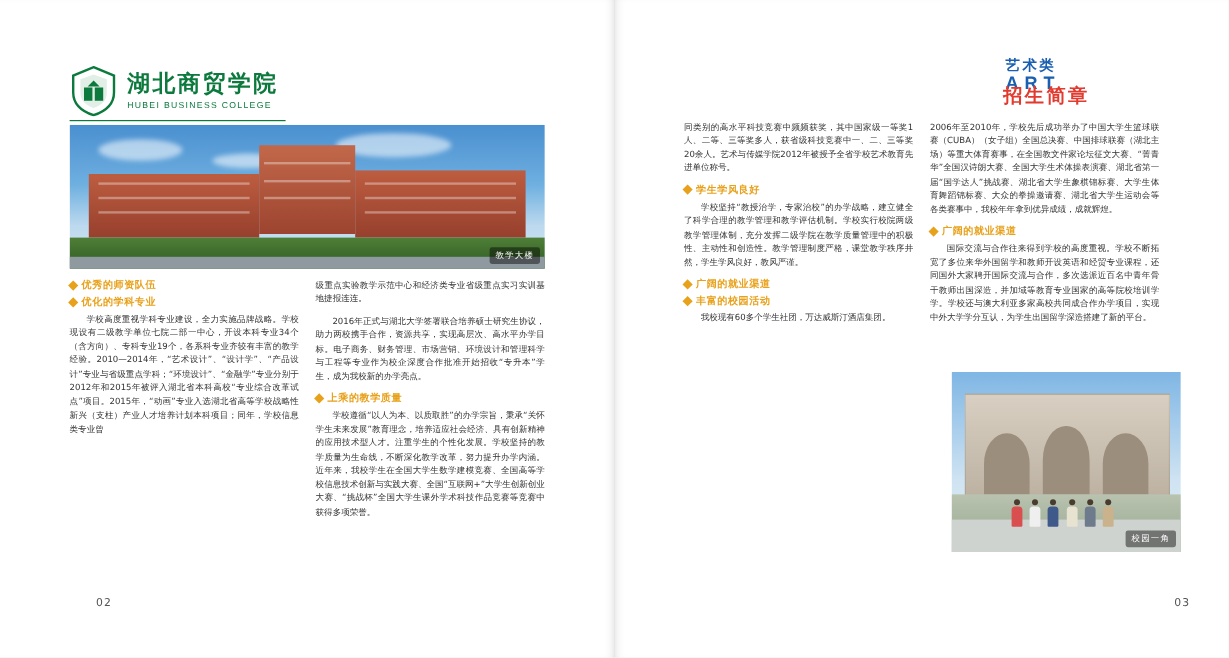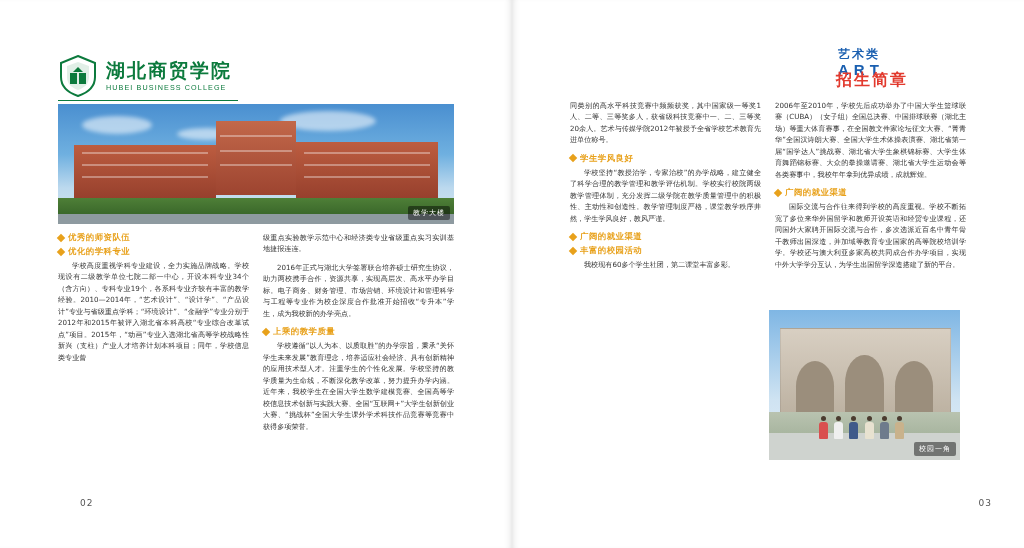--- a/index.html
+++ b/index.html
@@ -134,21 +134,21 @@
     font-family:"Liberation Sans",sans-serif;
   }
   .rlogo .zs{
     position:absolute;left:90px;top:24px;font-size:16px;font-weight:bold;color:#e23a2e;letter-spacing:2px;
   }
   .rcols{
     position:absolute;left:58px;top:100px;width:396px;
     display:flex;gap:14px;
   }
   .photo-r{
-    position:absolute;right:64px;top:310px;width:191px;height:150px;overflow:hidden;
+    position:absolute;right:40px;top:310px;width:191px;height:150px;overflow:hidden;
   }
   .ph2-sky{position:absolute;inset:0;background:linear-gradient(#7fb6e4,#cfe3f2 60%,#e3eef6);}
   .ph2-build{
     position:absolute;left:6%;top:12%;width:88%;height:56%;
     background:linear-gradient(#d8cfc2,#bdb2a2);
     border:1px solid rgba(0,0,0,.08);
   }
   .ph2-arch{
     position:absolute;background:#9b8e7c;border-radius:50% 50% 0 0;
   }
@@ -265,21 +265,21 @@
 
         <div class="sec-h">
           <span class="diamond"></span>
           <span class="sec-t">广阔的就业渠道</span>
         </div>
 
         <div class="sec-h">
           <span class="diamond"></span>
           <span class="sec-t">丰富的校园活动</span>
         </div>
-        <p class="body">我校现有60多个学生社团，第二课堂丰富多彩。</p>
+        <p class="body">我校现有60多个学生社团，万达威斯汀酒店集团。</p>
       </div>
 
       <div class="rcol-right">
         <p class="body noind">2006年至2010年，学校先后成功举办了中国大学生篮球联赛（CUBA）（女子组）全国总决赛、中国排球联赛（湖北主场）等重大体育赛事，在全国教文件家论坛征文大赛、“菁青华”全国汉诗朗大赛、全国大学生术体操表演赛、湖北省第一届“国学达人”挑战赛、湖北省大学生象棋锦标赛、大学生体育舞蹈锦标赛、大众的拳操邀请赛、湖北省大学生运动会等各类赛事中，我校年年拿到优异成绩，成就辉煌。</p>
 
         <div class="sec-h">
           <span class="diamond"></span>
           <span class="sec-t">广阔的就业渠道</span>
         </div>
         <p class="body">国际交流与合作往来得到学校的高度重视。学校不断拓宽了多位来华外国留学和教师开设英语和经贸专业课程，还同国外大家聘开国际交流与合作，多次选派近百名中青年骨干教师出国深造，并加域等教育专业国家的高等院校培训学学。学校还与澳大利亚多家高校共同成合作办学项目，实现中外大学学分互认，为学生出国留学深造搭建了新的平台。</p>

